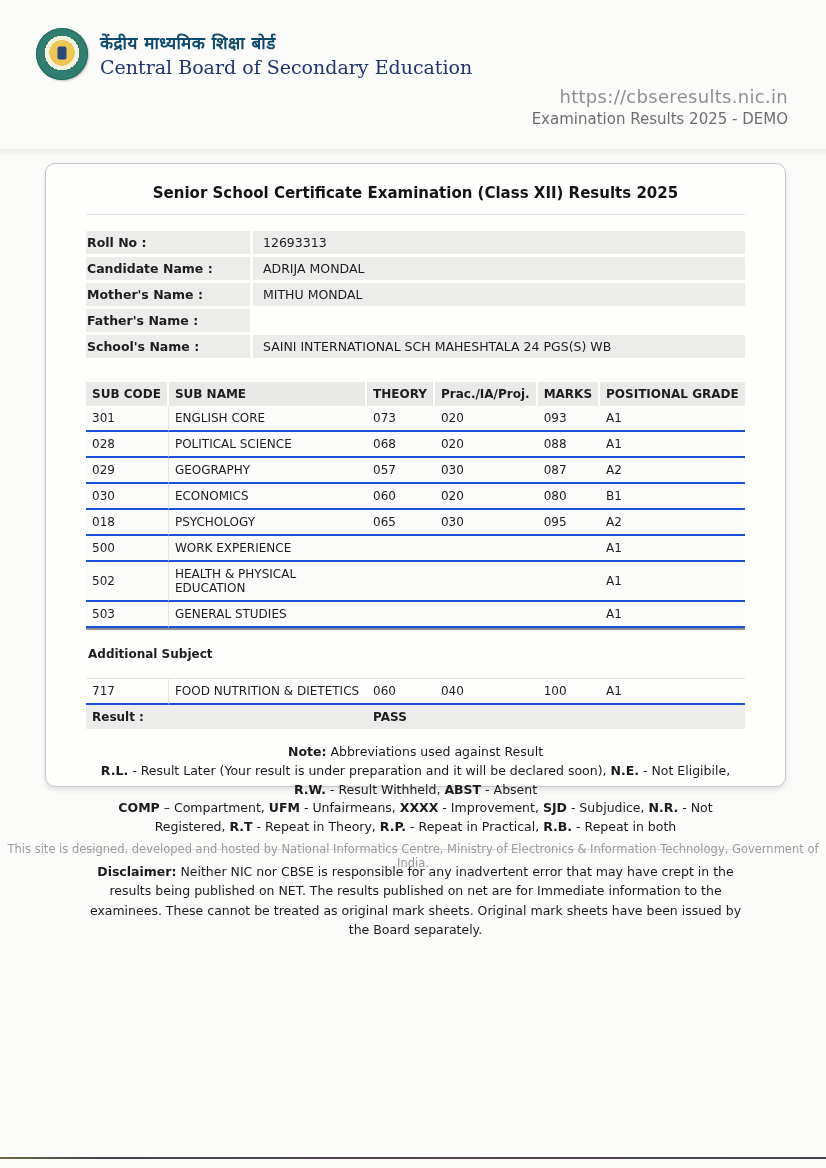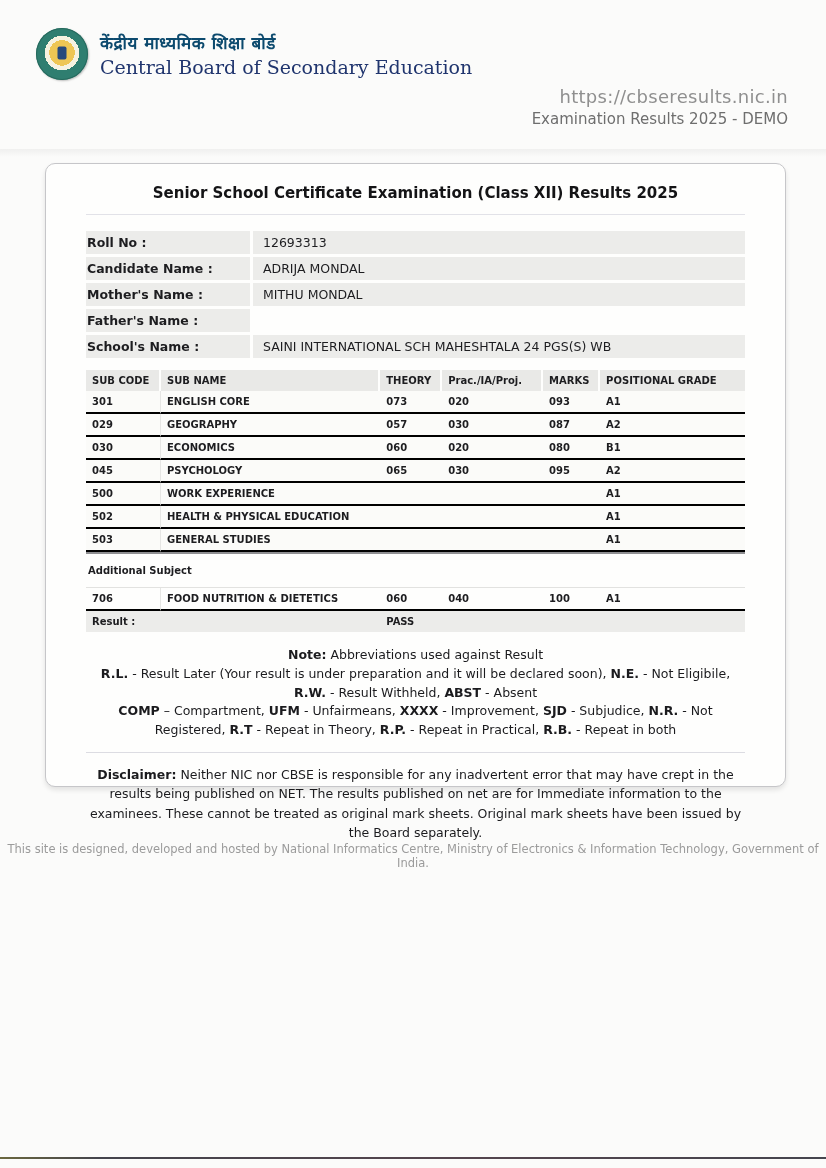--- a/index.html
+++ b/index.html
@@ -39,34 +39,34 @@
           padding:14px 40px 0 40px; }
   .card-title { text-align:center; font-weight:bold; font-size:15px; color:#141416; padding:6px 0 12px; }
   .title-rule { border:none; border-top:1px solid #e2e2e8; margin-bottom:16px; }
 
   
   .info-row { display:flex; margin-bottom:3px; font-size:12.5px; }
   .info-label { width:164px; background:#ececea; font-weight:bold; padding:4px 1px; margin-right:3px; }
   .info-value { flex:1; background:#ececea; padding:4px 10px; }
 
   
-  table.subjects { width:100%; border-collapse:separate; border-spacing:0; margin-top:12px; font-size:10px; }
+  table.subjects { width:100%; border-collapse:separate; border-spacing:0; margin-top:24px; font-size:12px; }
   table.subjects col.c-code  { width:75px; }
   table.subjects col.c-name  { width:220px; }
   table.subjects col.c-theory{ width:62px; }
   table.subjects col.c-prac  { width:101px; }
   table.subjects col.c-marks { width:57px; }
   table.subjects col.c-grade { width:145px; }
   table.subjects th { background:#e9e9e7; text-align:left; font-weight:bold; padding:5px 6px;
                       border-right:2px solid #fefefd; white-space:nowrap; }
   table.subjects th:last-child { border-right:none; }
-  table.subjects td { background:#fbfbf9; padding:5px 6px; border-bottom:2px solid #000000;font-weight:bold; }
+  table.subjects td { background:#fbfbf9; padding:5px 6px; border-bottom:2px solid #1d4ed8; }
   table.subjects td.col-code { border-right:1px solid #e6e6e4; }
   tr.additional-label-row td { background:#fefefd; font-weight:bold; border-top:2px solid #8f8f92;
-                               border-bottom:1px solid #e2e2e0; border-right:none; padding:11px 2px; }
+                               border-bottom:1px solid #e2e2e0; border-right:none; padding:17px 2px; }
   tr.additional-row td { background:#fefefd; }
   tr.result-row td { background:#ececea; font-weight:bold; border-bottom:none; border-right:none; }
 
   
   .note { margin-top:14px; text-align:center; font-size:12.5px; line-height:1.5; color:#1b1b1e; }
   .note .b, .disclaimer .b { font-weight:bold; }
   .mid-rule { border:none; border-top:1px solid #dcdce2; margin:12px 0 12px; }
   .disclaimer { text-align:center; font-size:12.5px; line-height:1.55; color:#1b1b1e; padding:0 2px; }
 
   
@@ -144,37 +144,45 @@
     <tbody>
       <tr>
         <td class="col-code">301</td>
         <td>ENGLISH CORE</td>
         <td>073</td>
         <td>020</td>
         <td>093</td>
         <td>A1</td>
       </tr>
       <tr>
+        <td class="col-code">028</td>
+        <td>POLITICAL SCIENCE</td>
+        <td>068</td>
+        <td>020</td>
+        <td>088</td>
+        <td>A1</td>
+      </tr>
+      <tr>
         <td class="col-code">029</td>
         <td>GEOGRAPHY</td>
         <td>057</td>
         <td>030</td>
         <td>087</td>
         <td>A2</td>
       </tr>
       <tr>
         <td class="col-code">030</td>
         <td>ECONOMICS</td>
         <td>060</td>
         <td>020</td>
         <td>080</td>
         <td>B1</td>
       </tr>
       <tr>
-        <td class="col-code">045</td>
+        <td class="col-code">018</td>
         <td>PSYCHOLOGY</td>
         <td>065</td>
         <td>030</td>
         <td>095</td>
         <td>A2</td>
       </tr>
       <tr>
         <td class="col-code">500</td>
         <td>WORK EXPERIENCE</td>
         <td></td>
@@ -195,21 +203,21 @@
         <td>GENERAL STUDIES</td>
         <td></td>
         <td></td>
         <td></td>
         <td>A1</td>
       </tr>
       <tr class="additional-label-row">
         <td colspan="6">Additional Subject</td>
       </tr>
       <tr class="additional-row">
-        <td class="col-code">706</td>
+        <td class="col-code">717</td>
         <td>FOOD NUTRITION &amp; DIETETICS</td>
         <td>060</td>
         <td>040</td>
         <td>100</td>
         <td>A1</td>
       </tr>
       <tr class="result-row">
         <td colspan="2">Result :</td>
         <td>PASS</td>
         <td colspan="3"></td>

